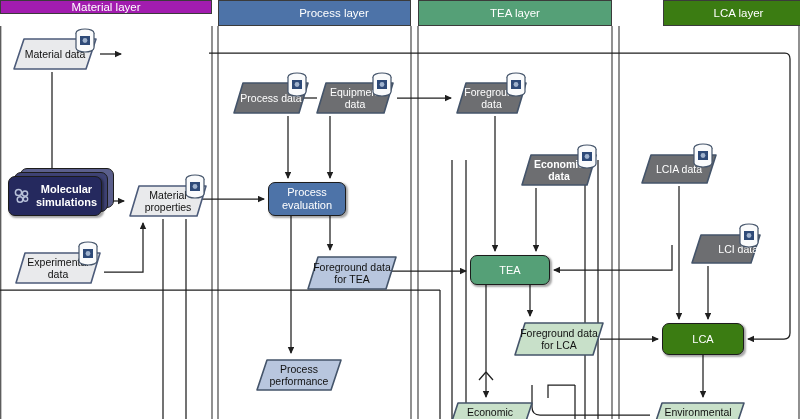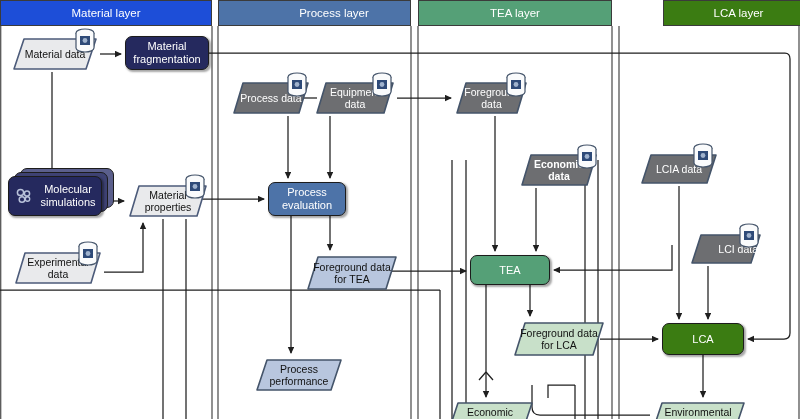--- a/index.html
+++ b/index.html
@@ -102,21 +102,21 @@
 
       <path d="M585,160 L585,419"></path>
       <path d="M598,160 L598,419"></path>
       <path d="M440,290 L0,290"></path>
       <path d="M440,290 L440,419"></path>
       <path d="M452,160 L452,419"></path>
       <path d="M466,160 L466,419"></path>
     </g>
   </svg>
 
-  <div class="hdr" style="left:0;top:0;width:212px;height:26px;background:#1d4ed8;">
+  <div class="hdr" style="left:0;top:0;width:212px;height:14px;background:#a21caf;">
     <span>Material layer</span>
   </div>
   <div class="hdr" style="left:218px;top:0;width:193px;height:26px;background:#4d73a8;padding-left:39px;">
     <span>Process layer</span>
   </div>
   <div class="hdr" style="left:418px;top:0;width:194px;height:26px;background:#55a077;">
     <span>TEA layer</span>
   </div>
   <div class="hdr" style="left:619px;top:0;width:151px;height:26px;background:#3b7c12;margin-left:44px;">
     <span>LCA layer</span>
@@ -128,23 +128,20 @@
     </svg>
     <span class="tx" style="color:#111;">Material data</span>
     <svg class="dbicon" style="left:62px;top:-8px;" viewBox="0 0 22 26">
       <ellipse cx="11" cy="5" rx="9" ry="4" fill="#fafbfc" stroke="#44546a" stroke-width="1.2"></ellipse>
       <path d="M2,5 L2,20 A9,4 0 0 0 20,20 L20,5" fill="#fafbfc" stroke="#44546a" stroke-width="1.2"></path>
       <rect x="6" y="8" width="10" height="9" fill="#2e4a78"></rect>
       <circle cx="11" cy="12.5" r="2.4" fill="#9fb2cd"></circle>
     </svg>
   </div>
 
-  <div class="node proc" style="left:125px;top:36px;width:84px;height:34px;background:#25295e;">
-    <span>Material fragmentation</span>
-  </div>
 
   <div class="node para" style="left:232px;top:80px;width:78px;height:36px;">
     <svg class="sh" viewBox="0 0 78 36" preserveAspectRatio="none">
       <path d="M11,3 L76,3 L67,33 L2,33 Z" fill="#6d6e71" stroke="#44546a" stroke-width="1.6" stroke-linejoin="round"></path>
     </svg>
     <span class="tx" style="color:#fff;">Process data</span>
     <svg class="dbicon" style="left:54px;top:-8px;" viewBox="0 0 22 26">
       <ellipse cx="11" cy="5" rx="9" ry="4" fill="#fafbfc" stroke="#44546a" stroke-width="1.2"></ellipse>
       <path d="M2,5 L2,20 A9,4 0 0 0 20,20 L20,5" fill="#fafbfc" stroke="#44546a" stroke-width="1.2"></path>
       <rect x="6" y="8" width="10" height="9" fill="#2e4a78"></rect>
@@ -171,21 +168,21 @@
     </svg>
     <span class="tx" style="color:#fff;">Foreground data</span>
     <svg class="dbicon" style="left:50px;top:-8px;" viewBox="0 0 22 26">
       <ellipse cx="11" cy="5" rx="9" ry="4" fill="#fafbfc" stroke="#44546a" stroke-width="1.2"></ellipse>
       <path d="M2,5 L2,20 A9,4 0 0 0 20,20 L20,5" fill="#fafbfc" stroke="#44546a" stroke-width="1.2"></path>
       <rect x="6" y="8" width="10" height="9" fill="#2e4a78"></rect>
       <circle cx="11" cy="12.5" r="2.4" fill="#9fb2cd"></circle>
     </svg>
   </div>
 
-  <div class="stackwrap" style="left:8px;top:168px;width:124px;height:50px;">
+  <div class="stackwrap" style="left:8px;top:168px;width:124px;height:50px;font-weight:bold;">
     <div class="stk" style="left:12px;top:0;width:92px;height:38px;background:#5b5f8c;"></div>
     <div class="stk" style="left:6px;top:4px;width:92px;height:38px;background:#3e4273;"></div>
     <div class="molbox" style="left:0;top:8px;width:92px;height:38px;background:#25295e;">
       <span class="molico">
         <svg width="20" height="20" viewBox="0 0 20 20">
           <circle cx="6.5" cy="6.5" r="3.1" fill="none" stroke="#b9c2da" stroke-width="1.5"></circle>
           <circle cx="13" cy="7.5" r="2.6" fill="none" stroke="#b9c2da" stroke-width="1.5"></circle>
           <circle cx="8" cy="13.5" r="2.8" fill="none" stroke="#b9c2da" stroke-width="1.5"></circle>
           <circle cx="13.5" cy="13" r="2.2" fill="none" stroke="#b9c2da" stroke-width="1.4"></circle>
         </svg>

